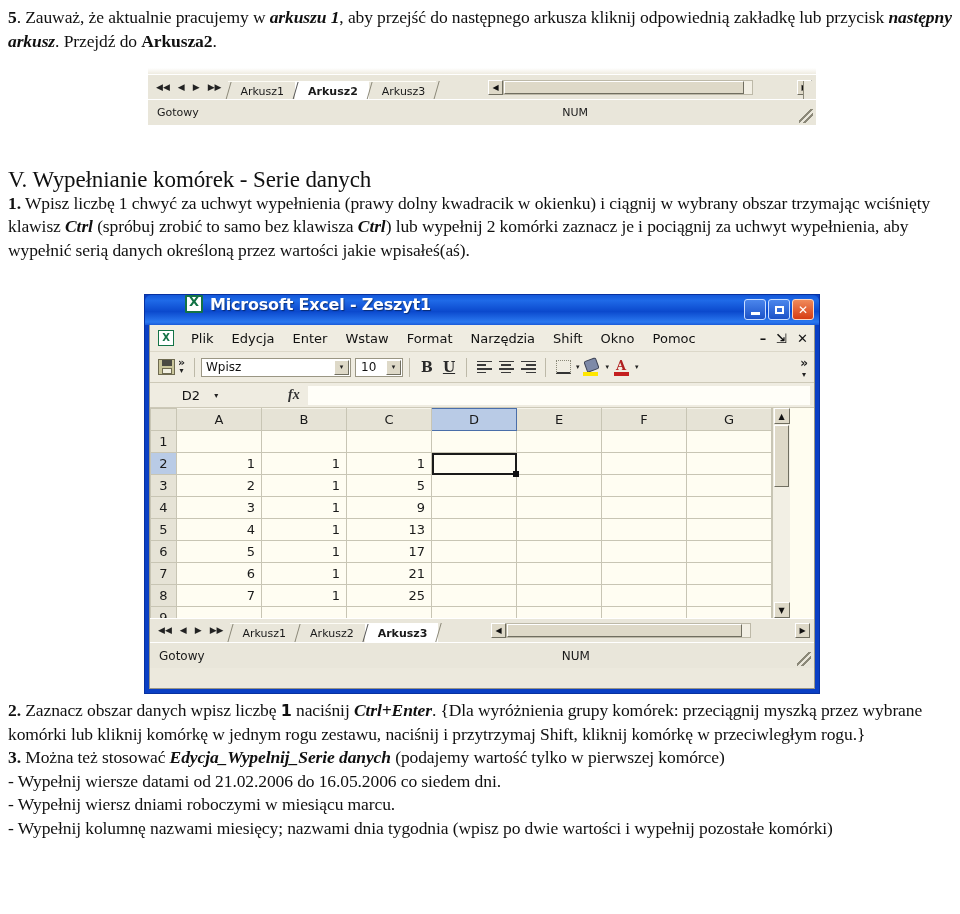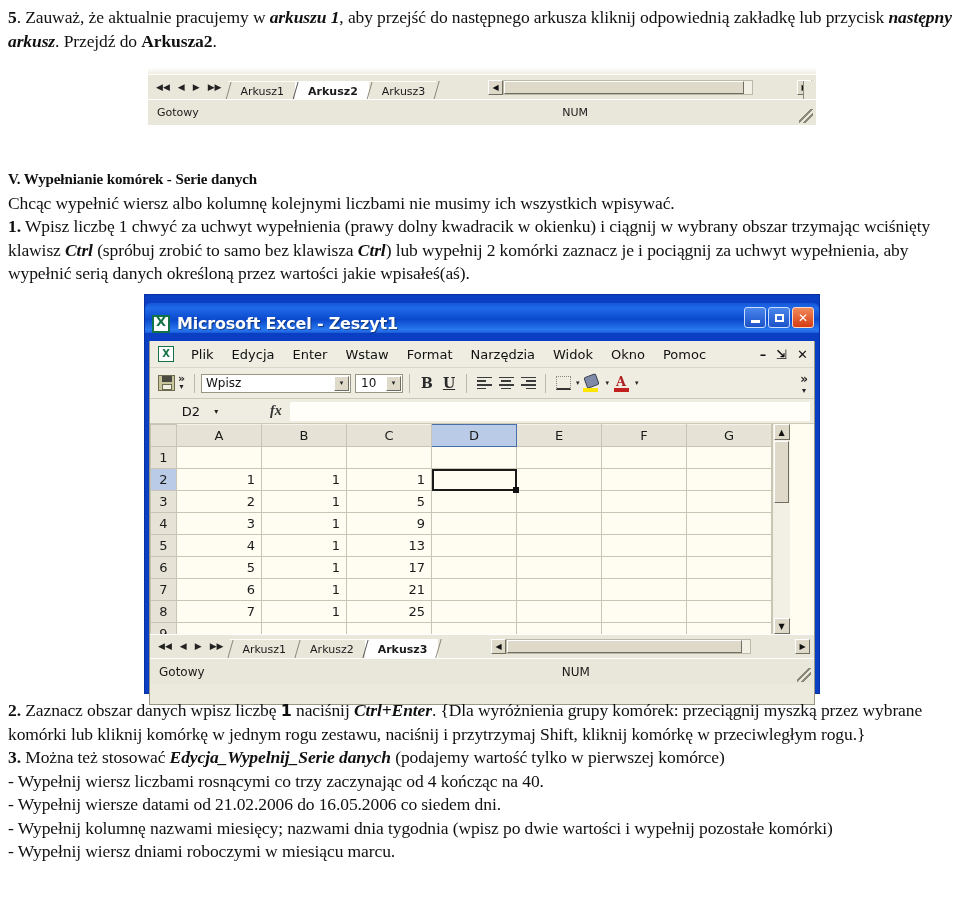--- a/index.html
+++ b/index.html
@@ -158,25 +158,26 @@
     width: 676px;
     height: 400px;
     background: #0a3fc4;
     border: 1px solid #0731a0;
     box-sizing: border-box;
     padding: 0 4px 4px 4px;
   }
   .titlebar {
     height: 30px;
     background: linear-gradient(to bottom, #1457d8 0%, #1f6ae8 18%, #0b49cd 55%, #2a78f0 90%, #1a5ad8 100%);
-    display: flex; align-items: flex-end;
+    display: flex; align-items: flex-start;
     position: relative;
     border-top-left-radius: 6px;
     border-top-right-radius: 6px;
-    margin: 8px -4px;
+    margin: 0 -4px;
+    padding-left: 33px;
   }
   .xl-logo {
     width: 18px; height: 18px;
     margin-left: 7px; margin-right: 7px;
     background: #ffffff;
     border: 2px solid #137346;
     box-sizing: border-box;
     position: relative;
     border-radius: 1px;
   }
@@ -353,21 +354,21 @@
     position: relative;
   }
   .namebox {
     width: 92px; height: 19px; margin-left: 4px;
     display:flex; align-items:center; justify-content:center;
     font-family:"DejaVu Sans", sans-serif; font-size:13px; color:#111;
     background:#efece1;
   }
   .nb-arrow { font-size:8px; color:#222; margin-left: 14px; font-family:"DejaVu Sans",sans-serif;}
   .fx {
-    margin-left: 24px;
+    margin-left: 42px;
     font-family:"Liberation Serif", serif;
     font-style: italic; font-weight: bold;
     font-size: 14px; color:#333;
   }
   .fbar-input {
     flex: 1; height: 19px; margin: 0 4px 0 8px;
     background:#fffef8;
   }
 
   
@@ -489,22 +490,21 @@
     </div>
 
     <div class="statusbar">
       <span class="sb-left">Gotowy</span>
       <span class="sb-num">NUM</span>
       <span class="grip"></span>
     </div>
   </div>
 
   <div id="section-block" class="prose">
-    <div style="font-weight:bold; font-size:15px;">V. Wypełnianie komórek - Serie danych</div>
-    <div>Chcąc wypełnić wiersz albo kolumnę kolejnymi liczbami nie musimy ich wszystkich wpisywać.</div>
+    <div style="font-weight:normal; font-size:23px;">V. Wypełnianie komórek - Serie danych</div>
     <div>
       <b>1.</b><span> Wpisz liczbę 1 chwyć za uchwyt wypełnienia (prawy dolny kwadracik w okienku) i ciągnij w wybrany obszar trzymając wciśnięty klawisz </span><span class="bi">Ctrl</span><span> (spróbuj zrobić to samo bez klawisza </span><span class="bi">Ctrl</span><span>) lub wypełnij 2 komórki zaznacz je i pociągnij za uchwyt wypełnienia, aby wypełnić serią danych określoną przez wartości jakie wpisałeś(aś).</span>
     </div>
   </div>
 
   <div id="excel">
 
     <div class="titlebar">
       <span class="xl-logo"></span>
       <span class="titletext">Microsoft Excel - Zeszyt1</span>
@@ -522,21 +522,21 @@
     <div class="clientarea">
 
       <div class="menubar">
         <span class="doc-icon"></span>
         <span class="menuitem">Plik</span>
         <span class="menuitem">Edycja</span>
         <span class="menuitem">Enter</span>
         <span class="menuitem">Wstaw</span>
         <span class="menuitem">Format</span>
         <span class="menuitem">Narzędzia</span>
-        <span class="menuitem">Widok</span>
+        <span class="menuitem">Shift</span>
         <span class="menuitem">Okno</span>
         <span class="menuitem">Pomoc</span>
         <span class="mdi-btns">
           <span>–</span>
           <span>⇲</span>
           <span>✕</span>
         </span>
       </div>
 
       <div class="toolbar">
@@ -760,19 +760,18 @@
     </div>
   </div>
 
   <div id="steps-block" class="prose">
     <div>
       <b>2.</b><span> Zaznacz obszar danych wpisz liczbę </span><b style="font-family:'DejaVu Sans',sans-serif;font-size:16px;">1</b><span> naciśnij </span><span class="bi">Ctrl+Enter</span><span>. {Dla wyróżnienia grupy komórek: przeciągnij myszką przez wybrane komórki lub kliknij komórkę w jednym rogu zestawu, naciśnij i przytrzymaj Shift, kliknij komórkę w przeciwległym rogu.}</span>
     </div>
     <div>
       <b>3.</b><span> Można też stosować </span><span class="bi">Edycja_Wypelnij_Serie danych</span><span> (podajemy wartość tylko w pierwszej komórce)</span>
     </div>
-    <div>- Wypełnij wiersz liczbami rosnącymi co trzy zaczynając od 4 kończąc na 40.</div>
     <div>- Wypełnij wiersze datami od 21.02.2006 do 16.05.2006 co siedem dni.</div>
+    <div>- Wypełnij wiersz dniami roboczymi w miesiącu marcu.</div>
     <div>- Wypełnij kolumnę nazwami miesięcy; nazwami dnia tygodnia (wpisz po dwie wartości i wypełnij pozostałe komórki)</div>
-    <div>- Wypełnij wiersz dniami roboczymi w miesiącu marcu.</div>
   </div>
 
 </div>
 
 </body></html>

